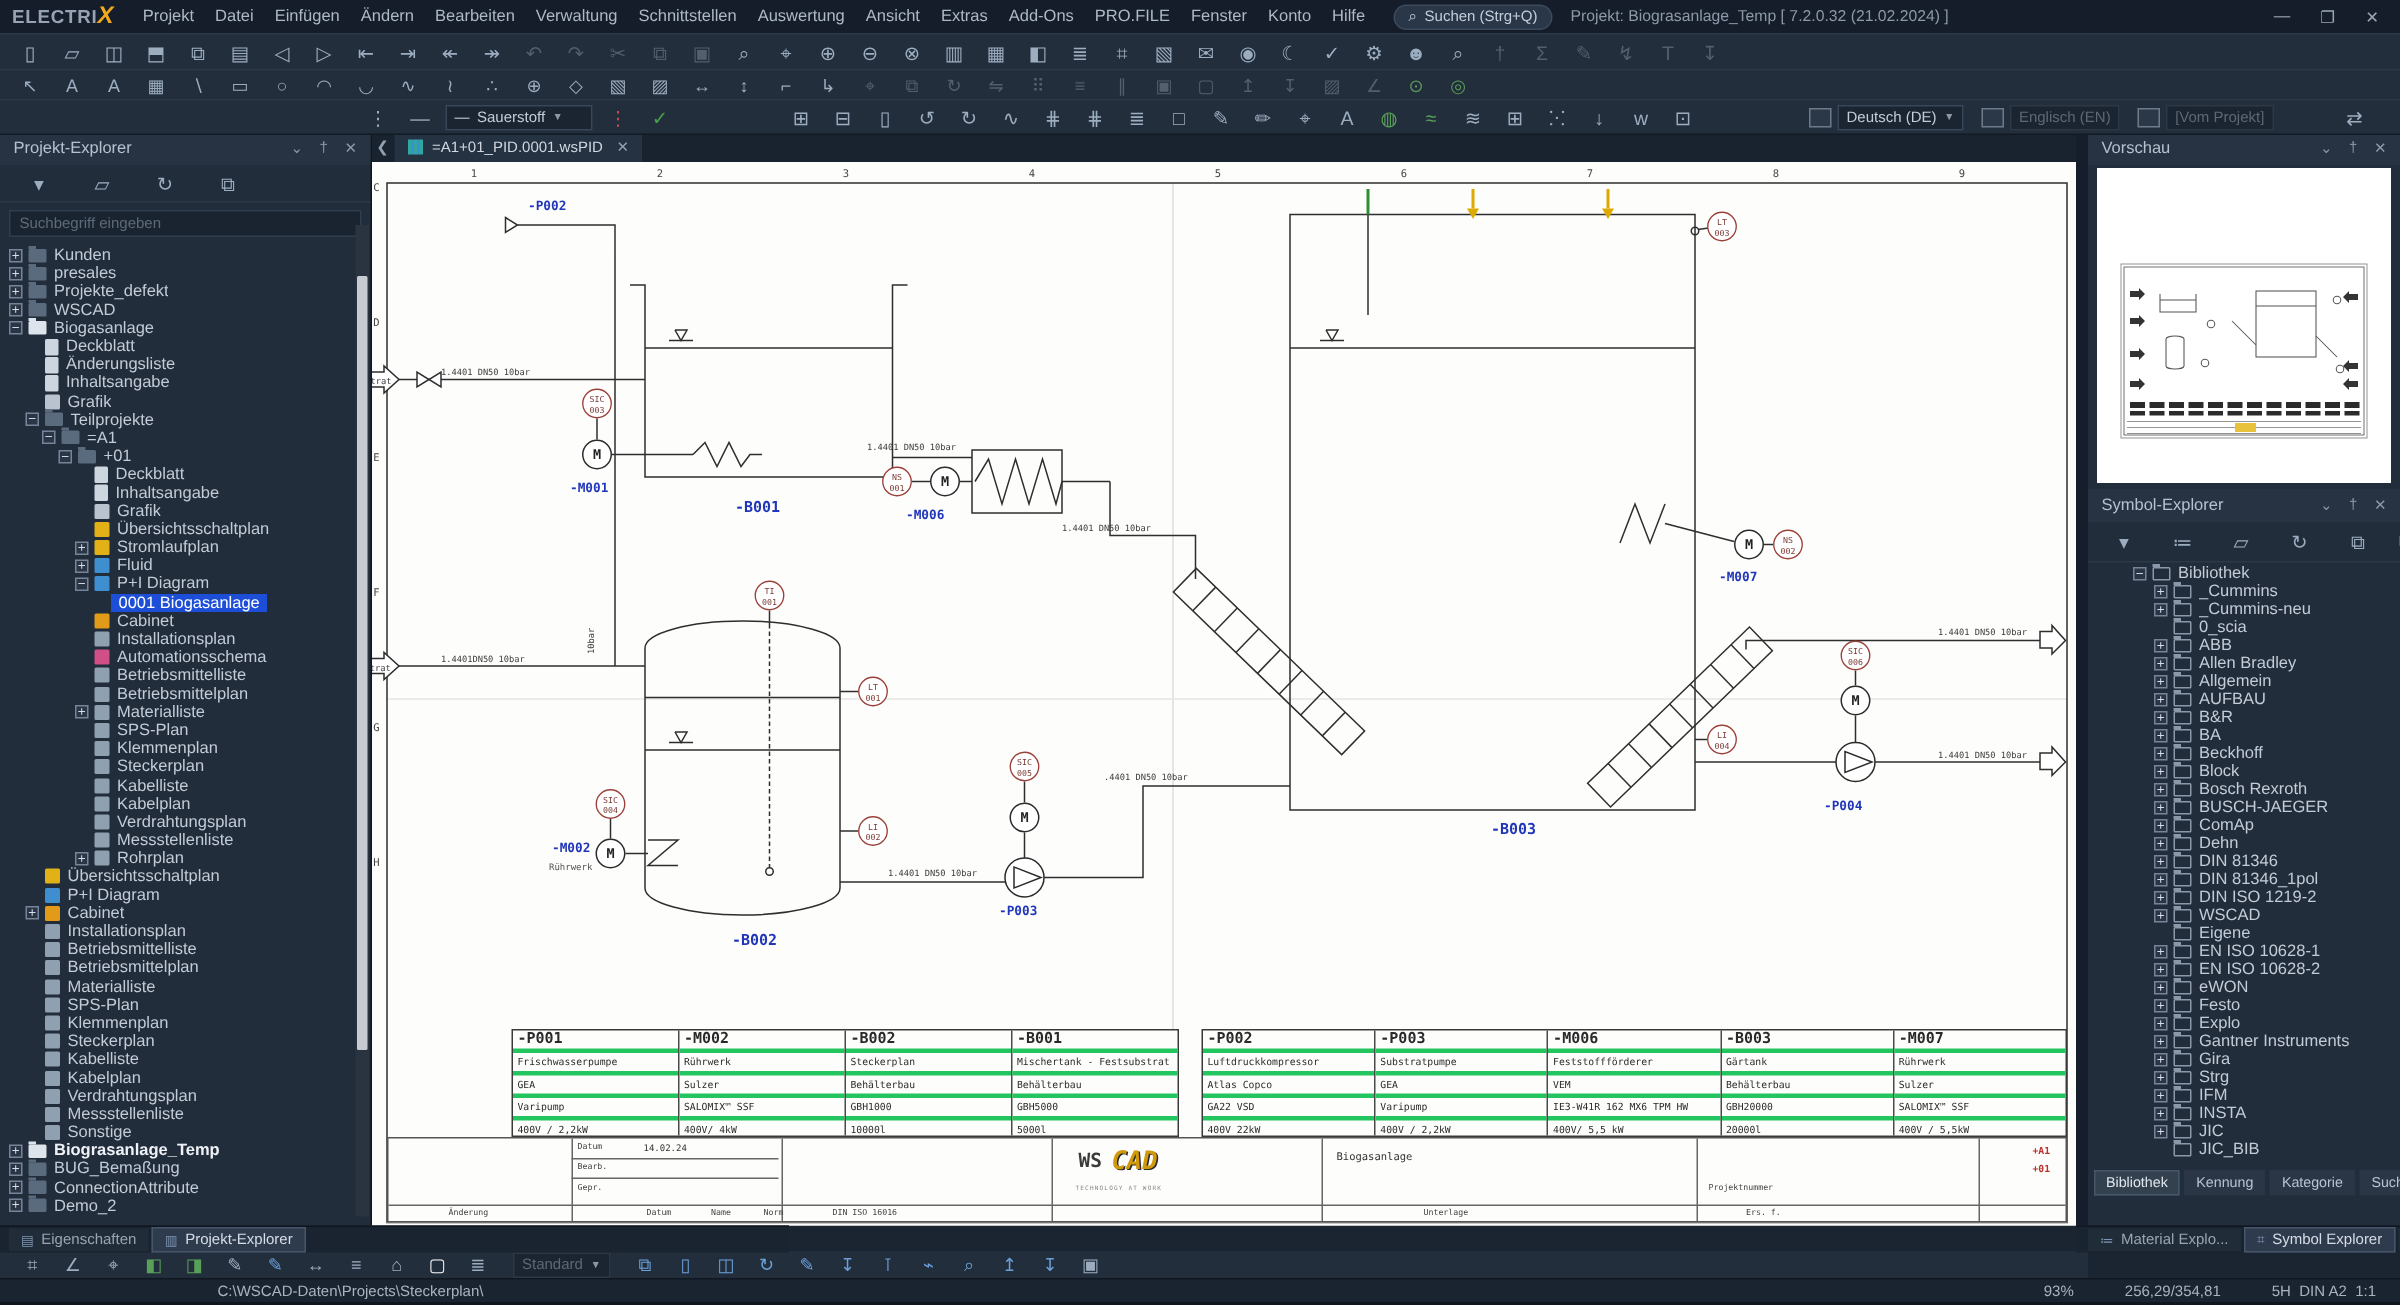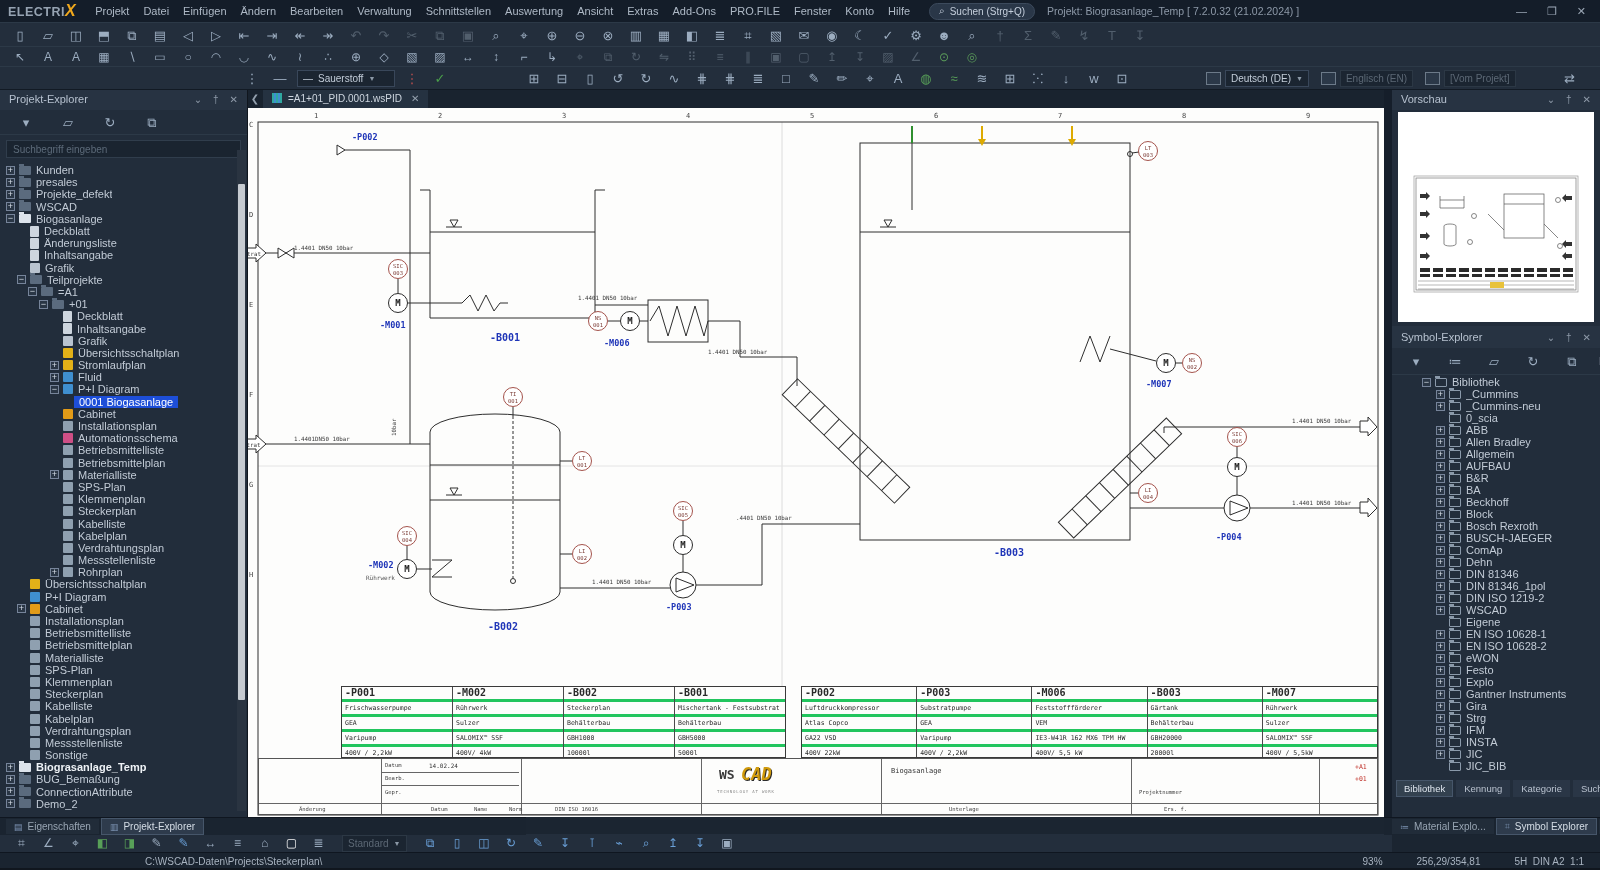--- a/index.html
+++ b/index.html
@@ -78,21 +78,21 @@
   .tcol:first-child{border-left:none}
   .tcell{height:12px;line-height:12px;font-size:6.5px;font-family:"DejaVu Sans Mono",monospace;color:#2a2a2a;padding:0 3px;white-space:nowrap;overflow:hidden;border-top:3px solid #22c55e}
   .tcell:first-child{border-top:none}
   .tcell.th{font-size:10px;font-weight:bold}
   
   #tblock{position:absolute;left:11px;top:650px;width:1120px;height:57px;border:1px solid #555;box-sizing:border-box;font-family:"DejaVu Sans Mono",monospace;color:#444;background:#fdfdfc}
   #tblock .v{position:absolute;top:0;bottom:0;width:1px;background:#666}
   #tblock .h{position:absolute;left:0;right:0;height:1px;background:#666}
   .tbtxt{position:absolute;font-size:5.5px;white-space:nowrap}
   .tbval{position:absolute;font-size:6px;white-space:nowrap;color:#333}
-  .redref{position:absolute;font-size:6.5px;color:#c03028;font-weight:normal}
+  .redref{position:absolute;font-size:6.5px;color:#c03028;font-weight:bold}
   .wstxt{position:absolute;font-size:13px;font-weight:bold;color:#3a3a3a}
   .cadtxt{position:absolute;font-size:17px;font-weight:bold;font-style:italic;color:#d09a0c;text-shadow:1px 1px 0 #2b2b2b}
   .logosub{position:absolute;font-size:4px;letter-spacing:.8px;color:#888}
   
   #splitter{position:absolute;left:1384px;top:88px;width:8px;bottom:53px;background:#151e2a;z-index:20}
   .rpanel{position:absolute;left:1392px;width:208px;background:#222d3b;z-index:20}
   #vorschau{top:88px;height:238px}
   #symexp{top:326px;bottom:53px}
   .pv-white{position:absolute;left:6px;right:6px;top:24px;bottom:4px;background:#fff}
   .pv-frame{position:absolute;left:14px;top:38px}

